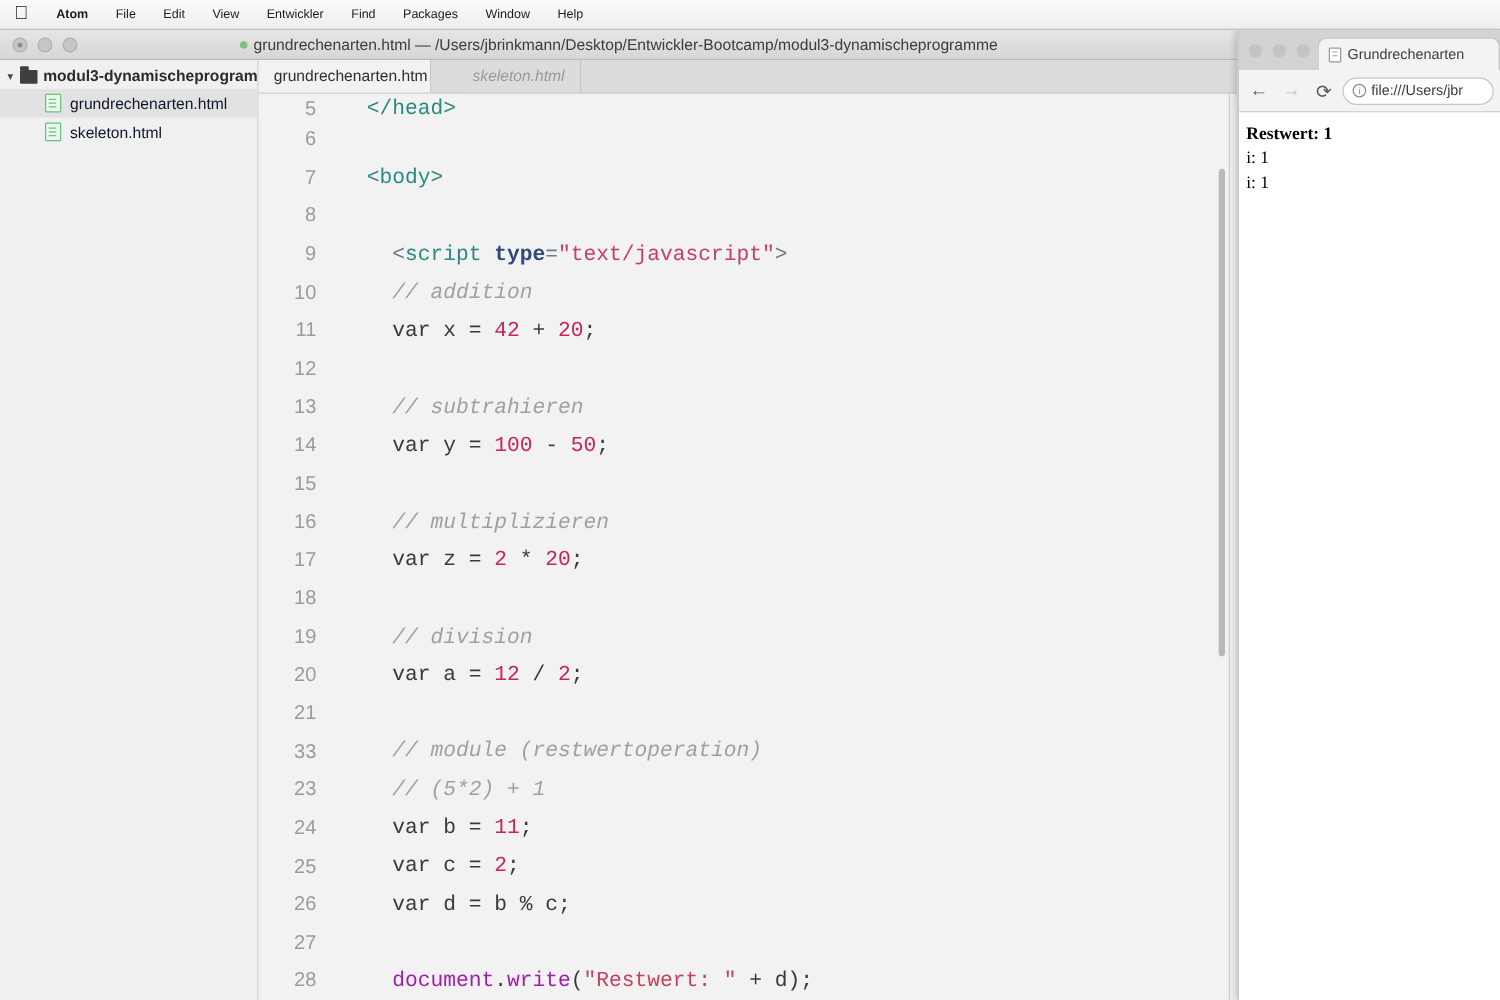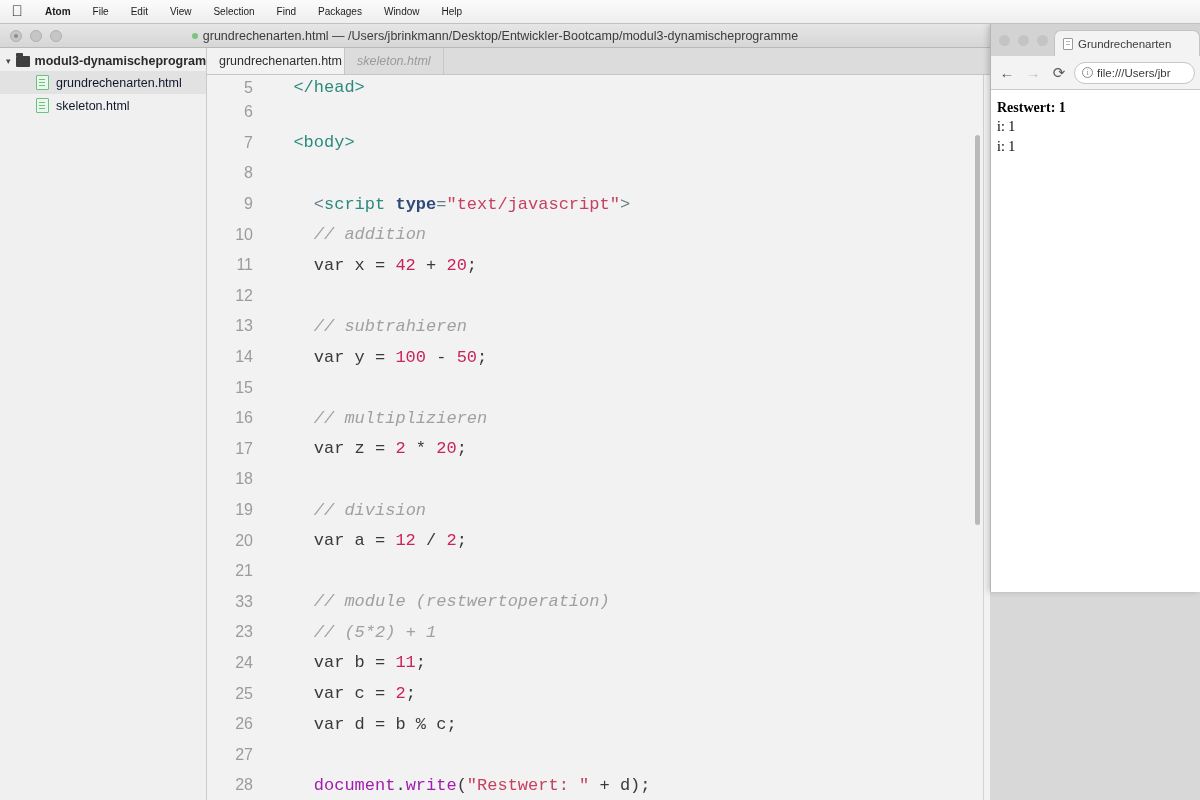--- a/index.html
+++ b/index.html
@@ -93,20 +93,21 @@
   .file-ico:before {
     content:""; position:absolute; left:2px; top:3px; right:3px; height:1px;
     background:#6cc080; box-shadow:0 3px 0 #6cc080, 0 6px 0 #6cc080;
   }
 
   
   #editor-pane { width:783px; height:752px; position:relative; background:#f2f2f2; }
   #tabbar {
     height:27px; background:#dcdcdc; display:flex; align-items:stretch;
     border-bottom:1px solid #c6c6c6;
+    gap:21px;
   }
   .tab {
     display:flex; align-items:center; gap:7px;
     padding:0 12px; font-size:12.5px; white-space:nowrap;
     border-right:1px solid #c6c6c6;
   }
   .tab.active { background:#f2f2f2; color:#2f2f2f; max-width:138px; overflow:hidden; }
   .tab.inactive { background:#dcdcdc; color:#9a9a9a; font-style:italic; }
 
   #code-area {
@@ -139,21 +140,21 @@
   #ed-scrollbar {
     position:absolute; right:10px; top:60px; width:5px; height:390px;
     background:#b9b9b9; border-radius:3px;
   }
   #ed-vline {
     position:absolute; right:6px; top:0; bottom:0; width:1px; background:#d2d2d2;
   }
 
   
   #browser {
-    position:absolute; left:990px; top:24px; width:210px; height:568px;
+    position:absolute; left:990px; top:24px; width:210px; height:776px;
     background:#ffffff; overflow:hidden;
     border-left:1px solid #b5b5b5;
     box-shadow:-2px 0 6px rgba(0,0,0,.18);
   }
   #br-tabstrip {
     height:32px; background:#d3d3d3; display:flex; align-items:flex-end;
     padding-left:8px; position:relative;
   }
   .br-traffic { display:flex; gap:8px; align-items:center; height:32px; padding-right:6px;}
   .br-tl { width:11px; height:11px; border-radius:50%; background:#c4c4c4; }
@@ -201,21 +202,21 @@
 </style>
 </head>
 <body>
 
 <div id="menubar">
   <div class="mb-apple"></div>
   <div class="mb-item bold">Atom</div>
   <div class="mb-item">File</div>
   <div class="mb-item">Edit</div>
   <div class="mb-item">View</div>
-  <div class="mb-item">Selection</div>
+  <div class="mb-item">Entwickler</div>
   <div class="mb-item">Find</div>
   <div class="mb-item">Packages</div>
   <div class="mb-item">Window</div>
   <div class="mb-item">Help</div>
 </div>
 
 <div id="atom-window">
 
   <div id="atom-titlebar">
     <div class="traffic">

